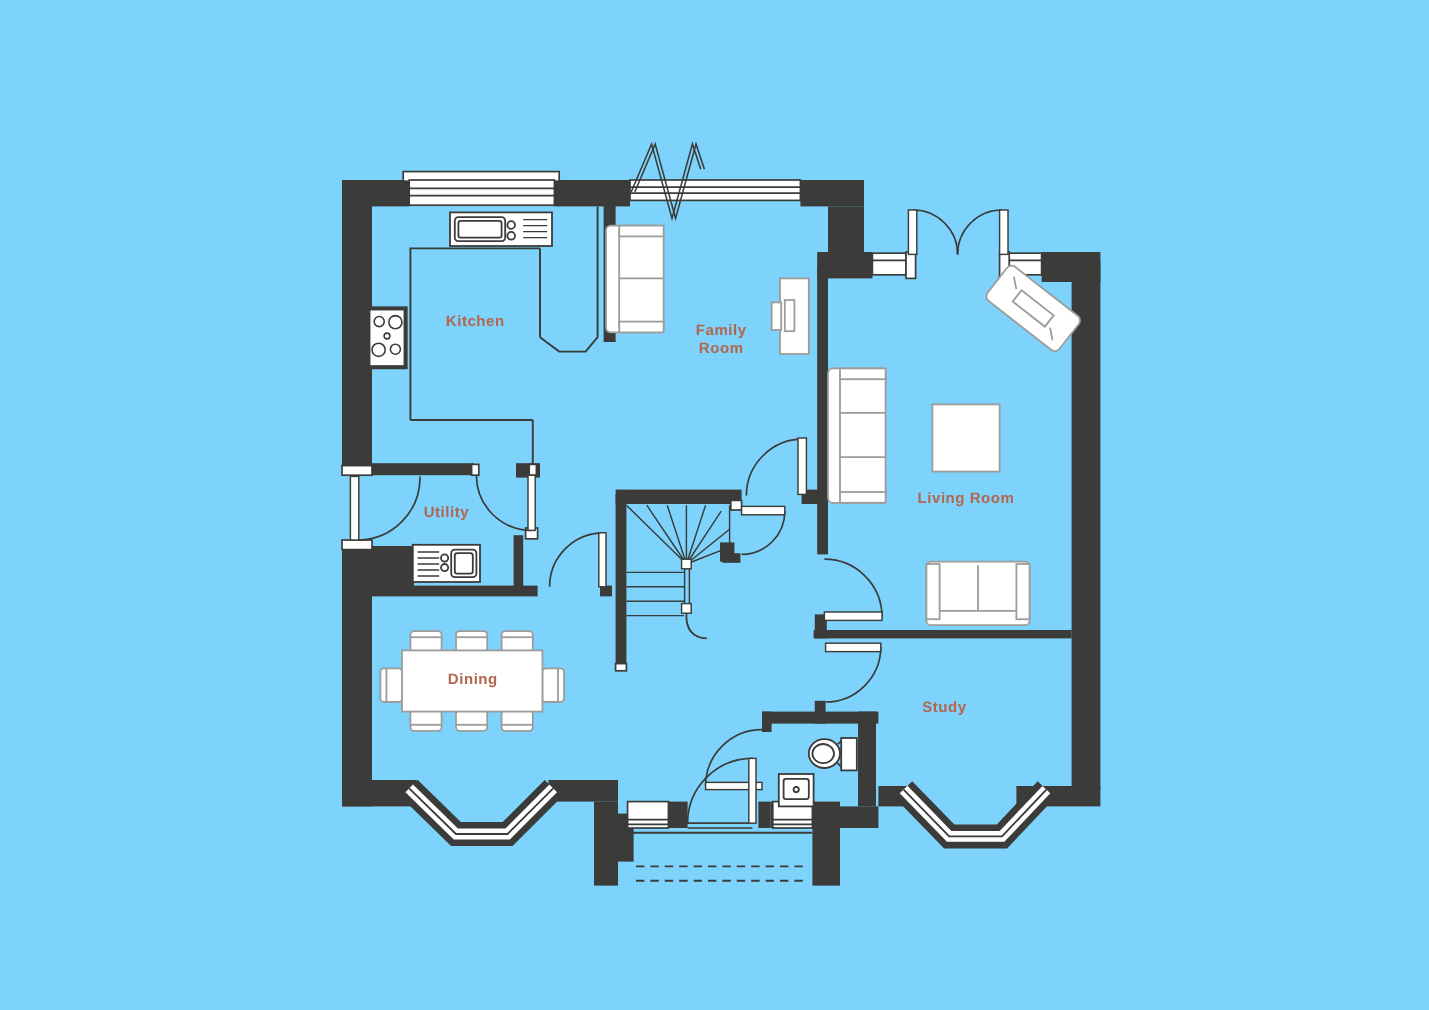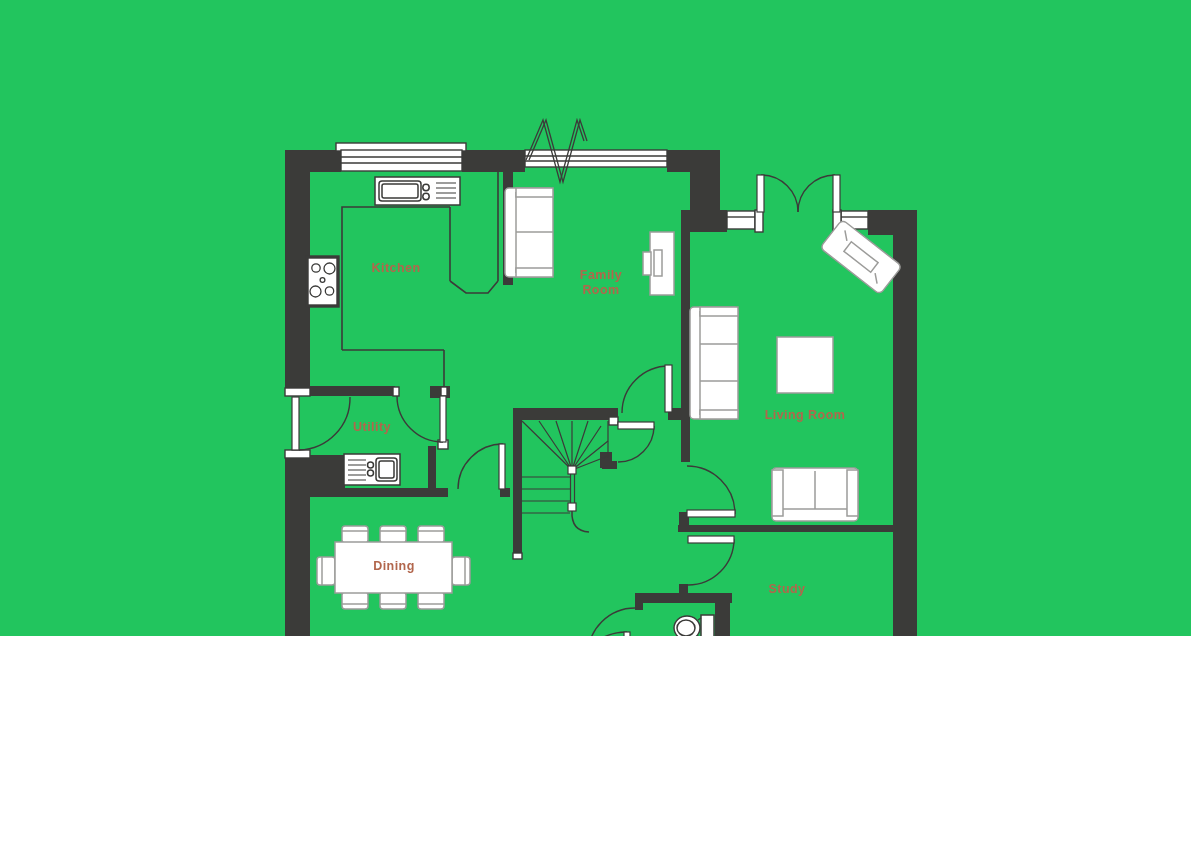--- a/index.html
+++ b/index.html
@@ -1,16 +1,16 @@
 <!DOCTYPE html>
 <html><head>
 <meta charset="utf-8">
 <style>
   html,body{margin:0;padding:0;background:#fff;}
-  #stage{position:relative;width:1191px;height:636px;background:#22c55e;overflow:hidden;text-align:center;}
+  #stage{position:relative;width:1191px;height:842px;background:#7dd3fc;overflow:hidden;text-align:center;}
   svg{display:block;}
   .room-label{font:700 12.5px "Liberation Sans", sans-serif;letter-spacing:.45px;text-anchor:middle;}
 </style>
 </head>
 <body>
 
 <div id="stage">
 <svg width="1191" height="842" viewBox="0 0 1191 842">
 
   <g fill="#3b3b39">

